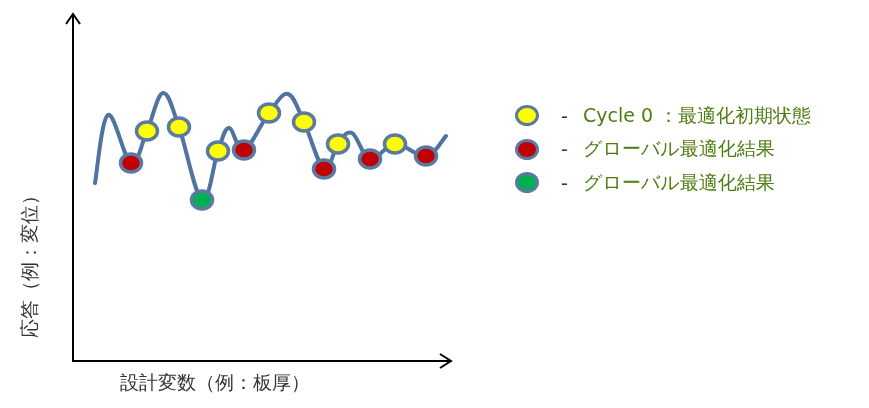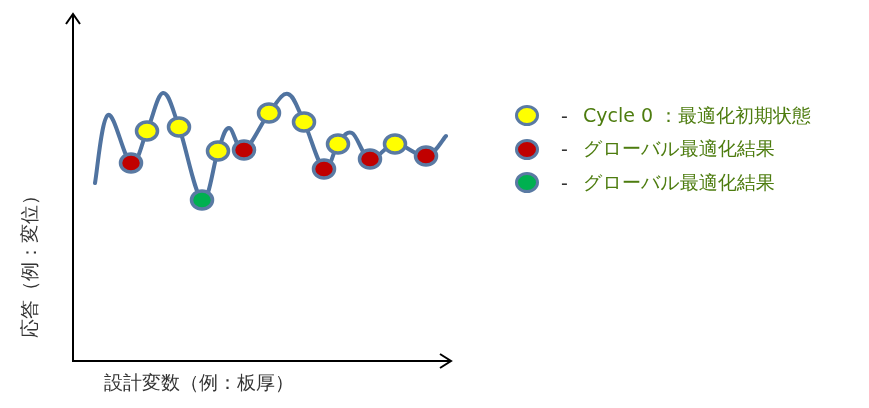--- a/index.html
+++ b/index.html
@@ -1,21 +1,21 @@
 <!DOCTYPE html>
 <html><head>
 <meta charset="utf-8">
 <style>
   html, body { margin: 0; padding: 0; background: #ffffff; }
   body { width: 869px; height: 408px; position: relative; overflow: hidden;
          font-family: "DejaVu Sans", "Liberation Sans", sans-serif; color: #222; }
   #diagram { position: absolute; left: 0; top: 0; }
   .ylabel { position: absolute; left: 30px; top: 262px; transform: translate(-50%, -50%) rotate(-90deg);
             font-size: 19px; white-space: nowrap; color: #333; }
-  .xlabel { position: absolute; left: 104px; top: 370px; font-size: 19px; white-space: nowrap; color: #333; }
+  .xlabel { position: absolute; left: 120px; top: 370px; font-size: 19px; white-space: nowrap; color: #333; }
   .legend { position: absolute; left: 515px; top: 99px; }
   .legend-row { display: flex; align-items: center; height: 33.5px; }
   .legend-marker { width: 18px; height: 15px; border-radius: 50%; border: 3px solid #5a7aa3; box-sizing: content-box; }
   .legend-dash { margin-left: 22px; width: 8px; font-size: 19px; color: #333; }
   .legend-text { margin-left: 14px; font-size: 19px; white-space: nowrap; color: #4d7c0f; }
 </style>
 </head>
 <body>
 
 <svg id="diagram" width="869" height="408" viewBox="0 0 869 408">

